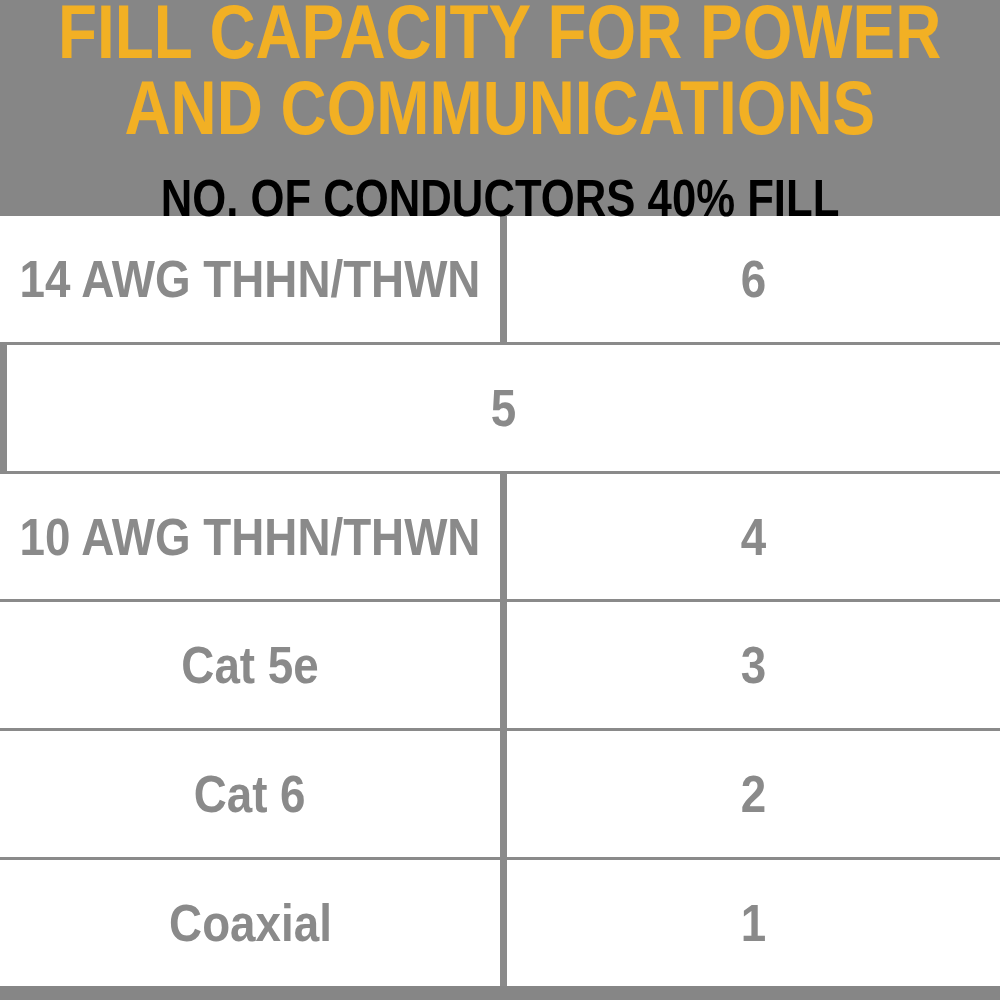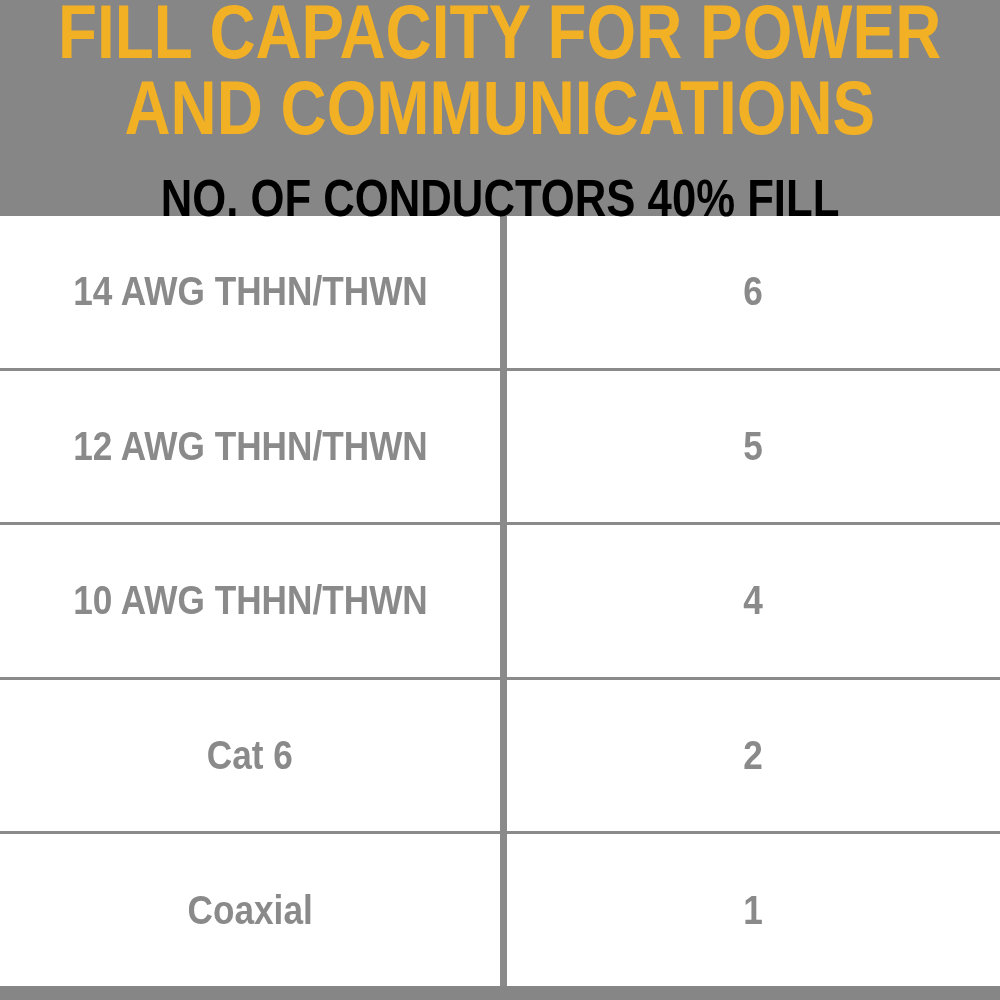--- a/index.html
+++ b/index.html
@@ -66,21 +66,21 @@
     display: flex;
     border-bottom: 3px solid #8a8a8a;
   }
   .t-row:last-child { border-bottom: none; }
   .cell {
     display: flex;
     align-items: center;
     justify-content: center;
     color: #8a8a8a;
     font-weight: bold;
-    font-size: 40px;
+    font-size: 52px;
     white-space: nowrap;
   }
   .cell-label {
     width: 500px;
     box-sizing: border-box;
   }
   .cell-value {
     flex: 1;
     border-left: 7px solid #8a8a8a;
   }
@@ -113,37 +113,42 @@
     <div class="t-row">
       <div class="cell cell-label">
         <span class="condense2">14 AWG THHN/THWN</span>
       </div>
       <div class="cell cell-value">
         <span class="condense2">6</span>
       </div>
     </div>
 
     <div class="t-row">
-      <div class="cell cell-label">
-        <span class="condense2">12 AWG THHN/THWN</span>
-      </div>
       <div class="cell cell-value">
         <span class="condense2">5</span>
       </div>
     </div>
 
     <div class="t-row">
       <div class="cell cell-label">
         <span class="condense2">10 AWG THHN/THWN</span>
       </div>
       <div class="cell cell-value">
         <span class="condense2">4</span>
       </div>
     </div>
 
+    <div class="t-row">
+      <div class="cell cell-label">
+        <span class="condense2">Cat 5e</span>
+      </div>
+      <div class="cell cell-value">
+        <span class="condense2">3</span>
+      </div>
+    </div>
 
     <div class="t-row">
       <div class="cell cell-label">
         <span class="condense2">Cat 6</span>
       </div>
       <div class="cell cell-value">
         <span class="condense2">2</span>
       </div>
     </div>
 

